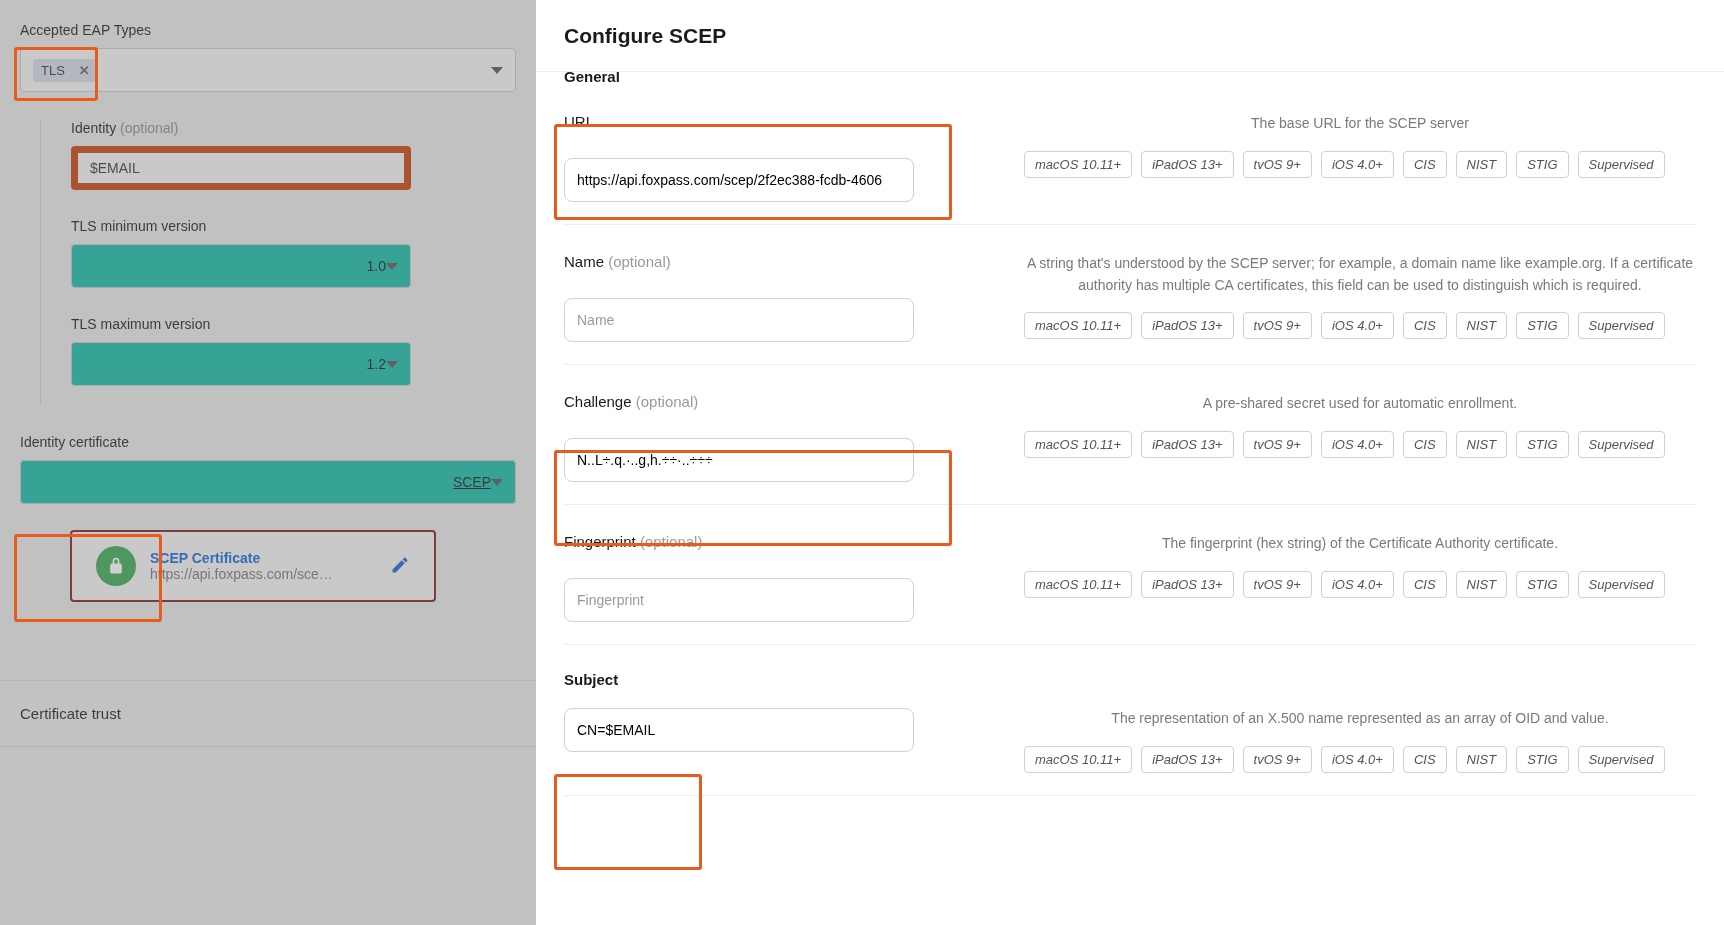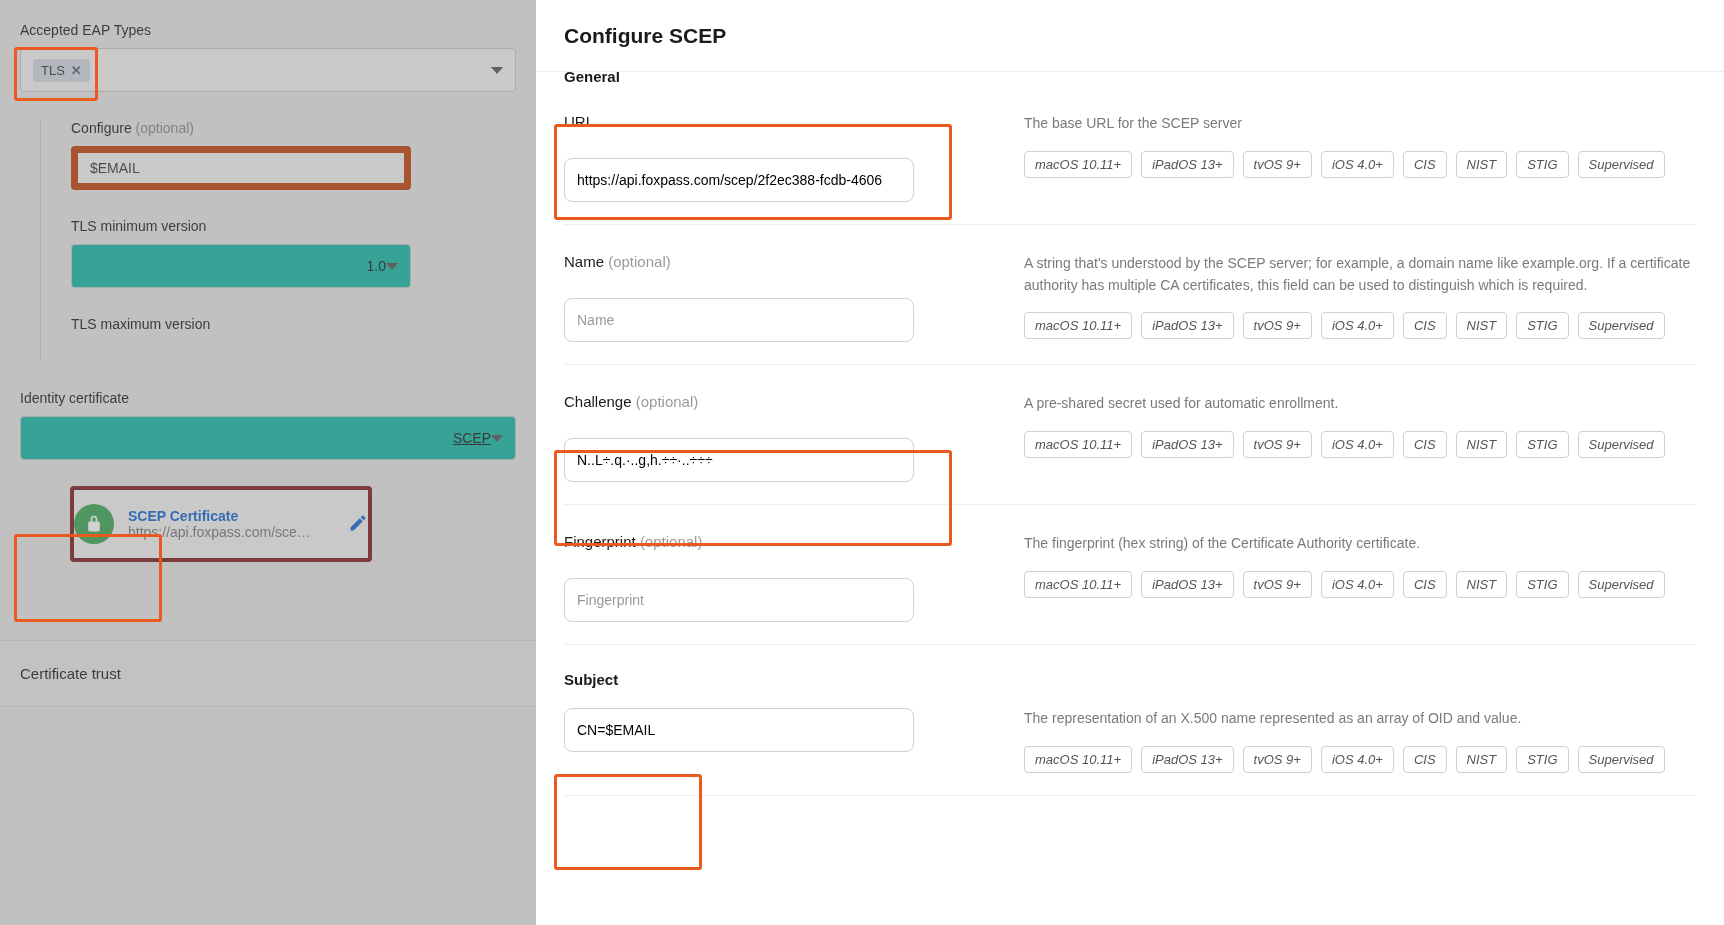--- a/index.html
+++ b/index.html
@@ -7,32 +7,32 @@
 .page { display: flex; width: 1724px; height: 925px; }
 
 
 .left { width: 536px; background: #e8e8e8; position: relative; padding-top: 22px; }
 .overlay-dim { position: absolute; inset: 0; background: rgba(120,120,120,0.35); pointer-events: none; }
 .left-inner { position: relative; padding: 0 20px; }
 
 .eap-label { font-size: 14px; color: #1a1a1a; margin-bottom: 10px; }
 .eap-select { display: flex; align-items: center; justify-content: space-between; border: 1px solid #c6c6c6; background: #f4f4f4; border-radius: 4px; height: 44px; padding: 0 12px; }
 .eap-chips { display: flex; gap: 6px; }
-.chip { display: inline-flex; align-items: center; gap: 6px; background: #d5dbe3; color: #333; border-radius: 3px; padding: 4px 8px; font-size: 13px; }
+.chip { display: inline-flex; align-items: center; gap: 14px; background: #d5dbe3; color: #333; border-radius: 3px; padding: 4px 8px; font-size: 13px; }
 .chip .x { font-weight: bold; color: #5a6570; }
 .chev { width: 0; height: 0; border-left: 6px solid transparent; border-right: 6px solid transparent; border-top: 7px solid #555; }
 
 .indent-block { margin-left: 20px; border-left: 1px solid #d0d0d0; padding-left: 30px; margin-top: 24px; padding-bottom: 18px; }
 .field-lbl { font-size: 14px; color: #1a1a1a; margin-bottom: 10px; margin-top: 28px; }
 .field-lbl .opt { color: #8a8a8a; }
 .text-input { width: 100%; max-width: 340px; height: 44px; border: 7px solid #c2410c; background: #f4f4f4; border-radius: 4px; padding: 0 12px; font-size: 14px; color: #333; display: flex; align-items: center; }
 .sel { width: 100%; max-width: 340px; height: 44px; border: 1px solid #c6c6c6; background: #14b8a6; border-radius: 4px; padding: 12px 12px; display: flex; align-items: center; justify-content: flex-end; }
 
 .section-label { font-size: 14px; color: #1a1a1a; margin-top: 30px; margin-bottom: 10px; }
-.cert-card { margin-left: 50px; margin-top: 26px; width: 302px; border: 4px solid #7f1d1d; background: #f4f4f4; border-radius: 4px; padding: 14px 0; display: flex; align-items: center; gap: 14px; }
+.cert-card { margin-left: 50px; margin-top: 26px; width: 366px; border: 2px solid #7f1d1d; background: #f4f4f4; border-radius: 4px; padding: 14px 24px; display: flex; align-items: center; gap: 14px; }
 .lock-badge { width: 40px; height: 40px; background: #3aa655; border-radius: 50%; display: flex; align-items: center; justify-content: center; color: #fff; flex-shrink: 0; }
 .lock-badge svg { width: 20px; height: 20px; }
 .cert-text { flex: 1; min-width: 0; }
 .cert-title { color: #1266d6; font-weight: 600; font-size: 14px; }
 .cert-sub { color: #777; font-size: 14px; white-space: nowrap; overflow: hidden; text-overflow: ellipsis; }
 .edit-icon { color: #1266d6; flex-shrink: 0; }
 .edit-icon svg { width: 20px; height: 20px; }
 
 .cert-trust-bar { margin-top: 78px; background: #eaeaea; border-top: 1px solid #d6d6d6; border-bottom: 1px solid #d6d6d6; padding: 24px 20px; font-size: 15px; }
 
@@ -47,21 +47,21 @@
 .section-gen { font-weight: 700; color: #1a1a1a; font-size: 15px; margin-top: -4px; }
 
 .cfg-row { display: flex; gap: 60px; border-bottom: 1px solid #eee; padding-bottom: 22px; padding-top: 28px; }
 .cfg-row:last-of-type { border-bottom: none; }
 .cfg-left { width: 400px; }
 .cfg-right { flex: 1; }
 .cfg-lbl { font-size: 15px; color: #1a1a1a; margin-bottom: 28px; }
 .cfg-lbl .opt { color: #9a9a9a; }
 .cfg-input { width: 350px; height: 44px; border: 1px solid #d0d0d0; border-radius: 8px; padding: 8px 12px; font-size: 14px; background: #fff; }
 .cfg-input::placeholder { color: #9a9a9a; }
-.cfg-desc { color: #7a7a7a; font-size: 14px; margin-bottom: 16px; line-height: 1.55; }
+.cfg-desc { color: #7a7a7a; font-size: 14px; margin-bottom: 16px; line-height: 1.55; text-align: center; }
 .tags { display: flex; flex-wrap: wrap; gap: 9px; font-style: italic; }
 .tag { border: 1px solid #d0d0d0; border-radius: 4px; padding: 5px 10px; font-size: 13px; color: #555; background: #fff; }
 .subhead { font-weight: 700; font-size: 15px; margin-top: 26px; margin-bottom: 0; }
 
 .challenge-mask { font-family: inherit; letter-spacing: 0; }
 </style>
 </head>
 <body>
 
 <div class="page">
@@ -77,34 +77,38 @@
           <span class="chip">
             <span>TLS</span>
             <span class="x">✕</span>
           </span>
         </div>
         <span class="chev"></span>
       </div>
 
       <div class="indent-block">
         <div class="field-lbl">
-          <span>Configure</span>
+          <span>Identity</span>
           <span class="opt">(optional)</span>
         </div>
         <div class="text-input">
           <span>$EMAIL</span>
         </div>
 
         <div class="field-lbl">TLS minimum version</div>
         <div class="sel">
           <span>1.0</span>
           <span class="chev"></span>
         </div>
 
         <div class="field-lbl">TLS maximum version</div>
+        <div class="sel">
+          <span>1.2</span>
+          <span class="chev"></span>
+        </div>
       </div>
 
       <div class="section-label">Identity certificate</div>
       <div class="sel" style="max-width:none;text-decoration:underline;">
         <span>SCEP</span>
         <span class="chev"></span>
       </div>
 
       <div class="cert-card">
         <div class="lock-badge">

